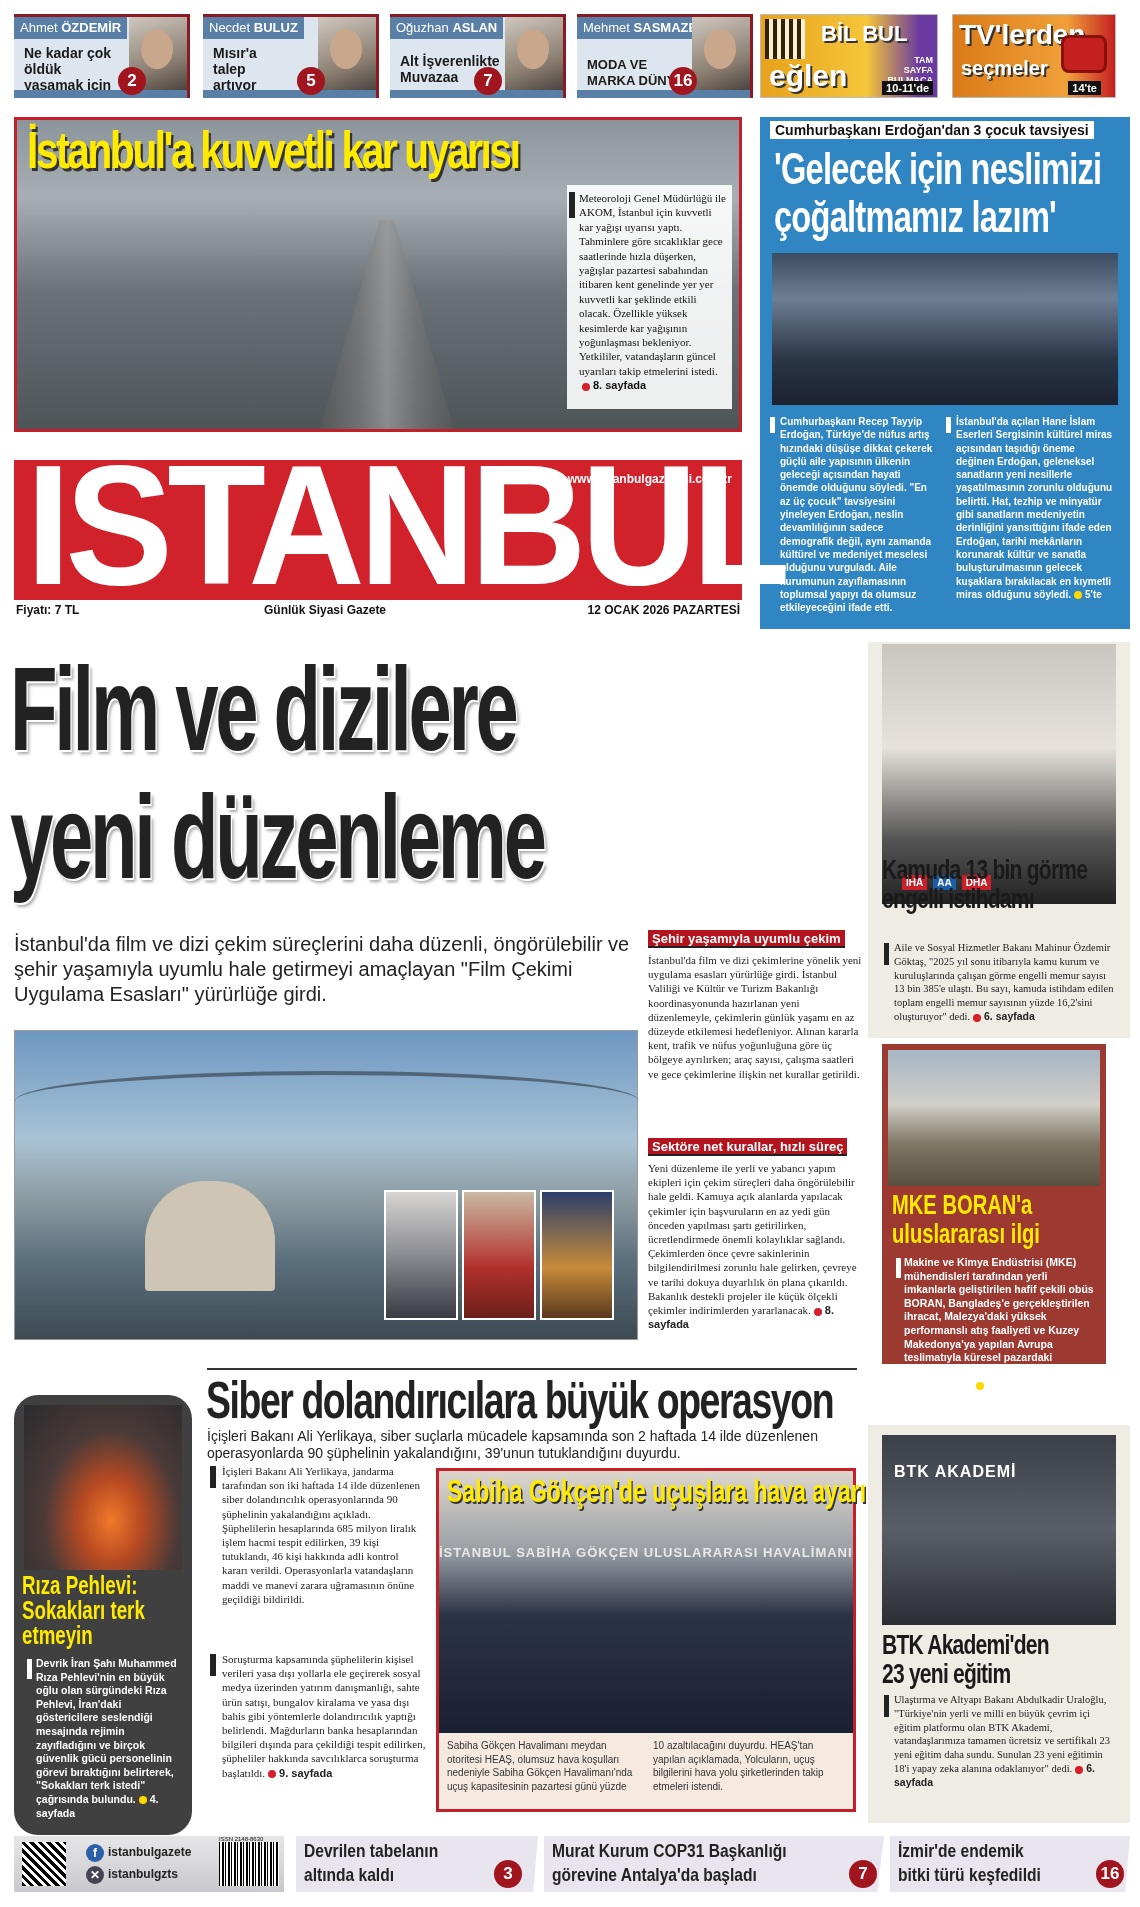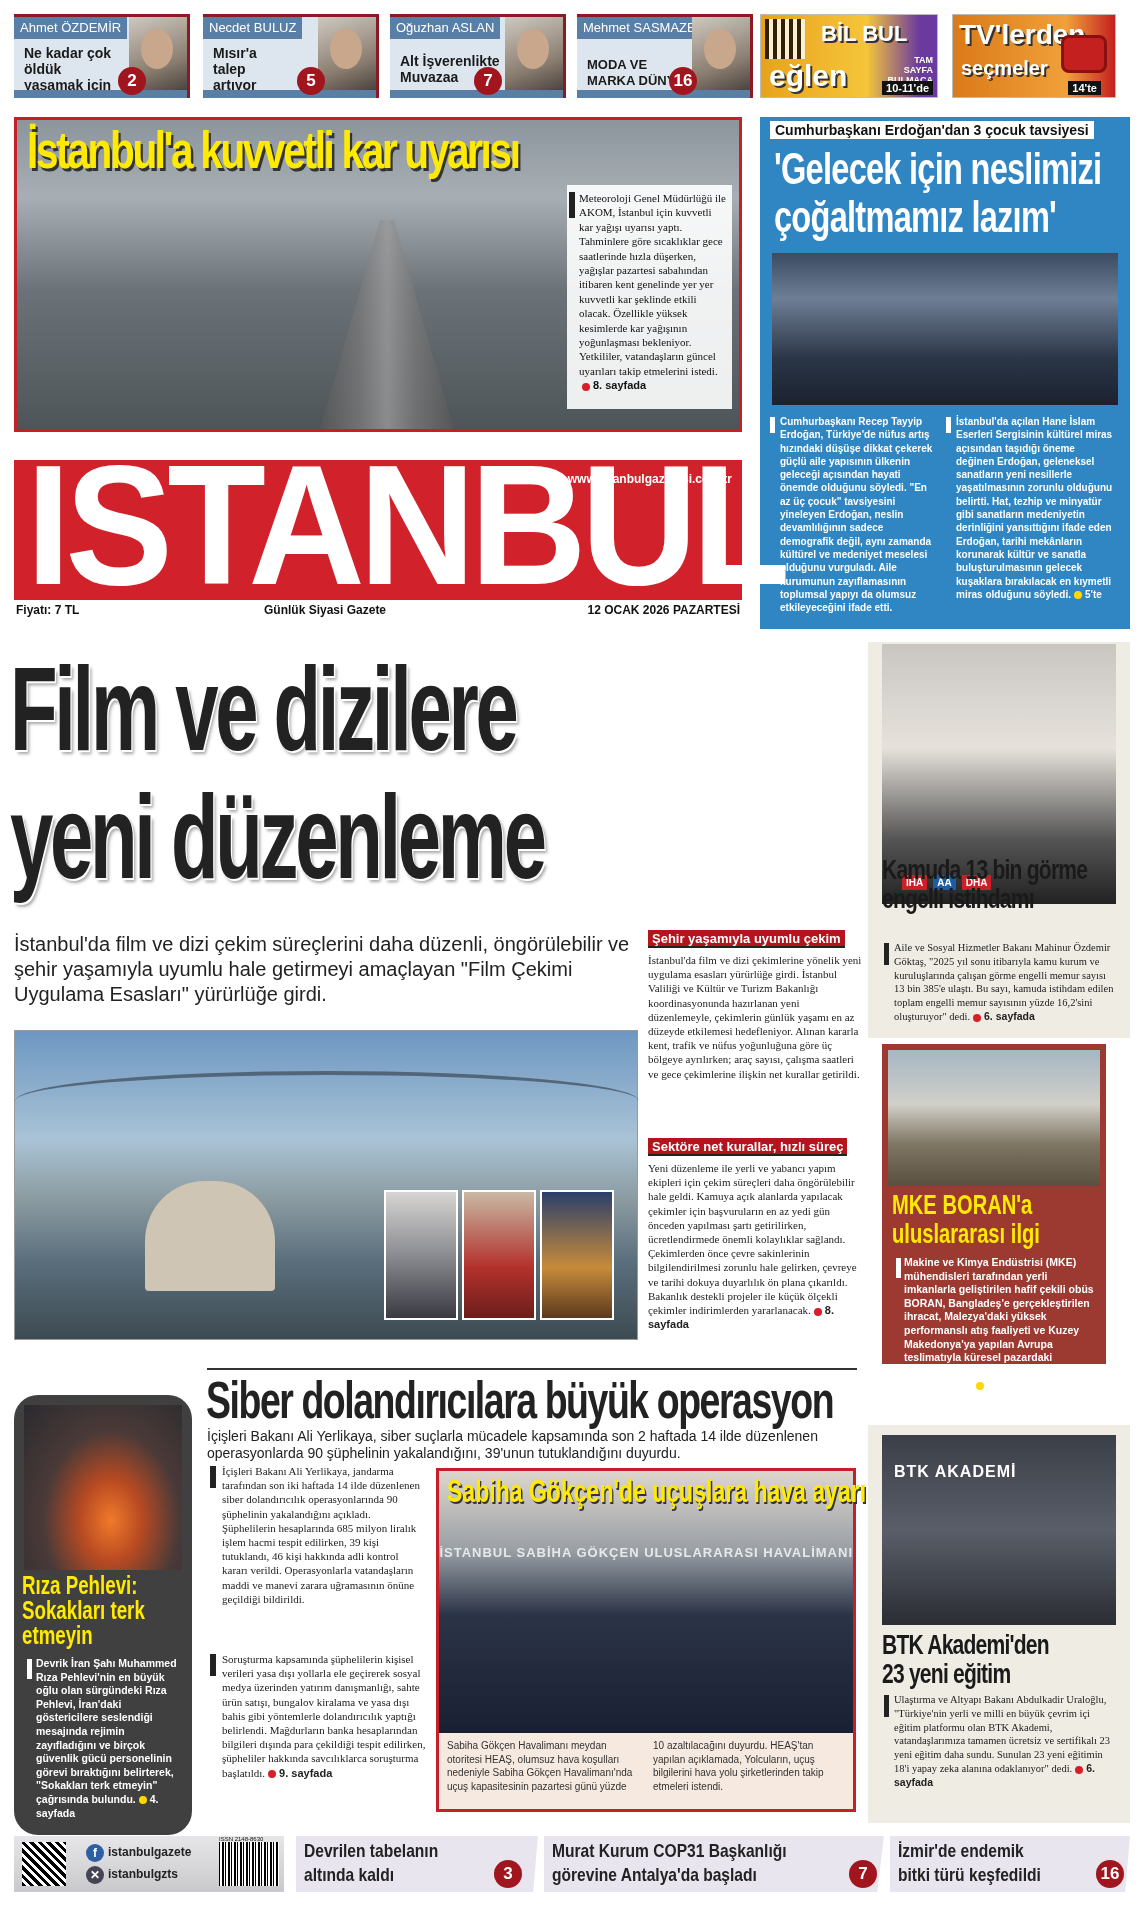--- a/index.html
+++ b/index.html
@@ -1,21 +1,21 @@
 <!DOCTYPE html>
 <html><head>
 <meta charset="utf-8">
 <style>
   * { box-sizing: border-box; margin: 0; padding: 0; }
   body { width: 1140px; height: 1907px; background: #fff; font-family: "Liberation Sans", sans-serif; position: relative; overflow: hidden; color: #111; }
 
   
   .col-box { position: absolute; top: 14px; height: 84px; background: #dde6ee; border-top: 3px solid #8b1a24; border-right: 3px solid #8b1a24; }
   .col-box .name { position: absolute; left: 0; top: 0; height: 22px; background: #5a7fa6; color: #fff; font-size: 13px; padding: 3px 6px; white-space: nowrap; }
-  .col-box .name b { font-weight: 400; margin-top: 20px; }
+  .col-box .name b { font-weight: 700; margin-top: 20px; }
   .col-box .title { position: absolute; left: 10px; top: 28px; font-size: 14px; font-weight: 700; line-height: 16px; color: #1a1a1a; }
   .col-box .photo { position: absolute; right: 0; top: 0; width: 58px; height: 81px; background: linear-gradient(160deg,#cfc8bf,#8a7d70 60%,#3a3532); }
   .col-box .photo::after { content:""; position:absolute; left:12px; top:12px; width:32px; height:40px; border-radius:50%; background:#c9a78c; }
   .col-box .bar { position: absolute; left: 0; bottom: 0; height: 8px; width: 100%; background: #5a7fa6; }
   .page-badge { position: absolute; width: 28px; height: 28px; border-radius: 50%; background: #a0151e; color: #fff; font-weight: 700; font-size: 17px; text-align: center; line-height: 28px; }
 
   .promo { position: absolute; top: 14px; height: 84px; border: 1px solid #bbb; overflow: hidden; }
   .promo-bilbul { left: 760px; width: 178px; background: linear-gradient(90deg,#e8a21c,#f5c53a 60%,#6a3aa0 90%); }
   .promo-tv { left: 952px; width: 164px; background: linear-gradient(90deg,#d97a18,#f0a03a 70%,#c42020); }
   .promo .qr { position:absolute; left:4px; top:4px; width:40px; height:40px; background: repeating-linear-gradient(90deg,#000 0 4px,#fff 4px 8px), #000; opacity:.8; }
@@ -78,21 +78,21 @@
 
   
   .siber-rule { position:absolute; left:207px; top:1368px; width:650px; height:2px; background:#333; }
   .siber-head { position:absolute; left:206px; top:1372px; font-size:52px; font-weight:900; color:#222; white-space:nowrap; transform: scaleX(0.72); transform-origin:left top; letter-spacing:-2px; line-height:56px; }
   .siber-lead { position:absolute; left:207px; top:1428px; width:650px; font-size:14px; line-height:17px; color:#222; }
   .siber-txt { position:absolute; left:222px; width:204px; font-size:11px; line-height:14.2px; font-family:"Liberation Serif",serif; color:#222; }
   .siber-txt::before { content:""; position:absolute; left:-12px; top:2px; width:6px; height:22px; background:#222; }
 
   .sabiha { position:absolute; left:436px; top:1468px; width:420px; height:344px; border:3px solid #c4202a; background:#f6e9df; }
   .sabiha .photo { position:absolute; left:0; top:0; width:414px; height:262px; background: linear-gradient(180deg,#ddd6cc 0%,#9aa0a6 30%,#2b3347 55%,#1a2034 100%); }
-  .sabiha .banner { position:absolute; left:0; top:74px; width:414px; height:22px; color:#e8e8e8; font-size:13px; font-weight:700; text-align:right; letter-spacing:1px; }
+  .sabiha .banner { position:absolute; left:0; top:74px; width:414px; height:22px; color:#e8e8e8; font-size:13px; font-weight:700; text-align:left; letter-spacing:1px; }
   .sabiha .head { position:absolute; left:8px; top:0; font-size:32px; color:#ffea00; font-weight:700; white-space:nowrap; transform: scaleX(0.72); transform-origin:left top; text-shadow: 2px 2px 0 #333; line-height:40px; }
   .sabiha .cap { position:absolute; top:268px; width:190px; font-size:10px; line-height:13.5px; color:#333; }
 
   .btk-photo { background: linear-gradient(180deg,#3b3f48 0%,#5a5e68 50%,#2a2d33 100%); }
   .btk-photo::after { content:"BTK AKADEMİ"; position:absolute; left:12px; top:28px; color:#fff; font-size:16px; font-weight:700; letter-spacing:1px; }
 
   
   .bottom { position:absolute; left:14px; top:1830px; width:1116px; height:66px; }
   .social { position:absolute; left:0; top:6px; width:270px; height:56px; background: linear-gradient(180deg,#e6e6e8,#c9c9cd); }
   .social .qr { position:absolute; left:8px; top:6px; width:44px; height:44px; background: repeating-linear-gradient(45deg,#000 0 3px,#fff 3px 6px); }
@@ -229,21 +229,21 @@
   <div class="txt" style="top:268px;"><span>Ulaştırma ve Altyapı Bakanı Abdulkadir Uraloğlu, "Türkiye'nin yerli ve milli en büyük çevrim içi eğitim platformu olan BTK Akademi, vatandaşlarımıza tamamen ücretsiz ve sertifikalı 23 yeni eğitim daha sundu. Sunulan 23 yeni eğitimin 18'i yapay zeka alanına odaklanıyor" dedi.</span><span class="red-dot"></span><span class="ref">6. sayfada</span></div>
 </div>
 
 <div class="peh">
   <div class="photo"></div>
   <div class="head">
       <div>Rıza Pehlevi:</div>
       <div>Sokakları terk</div>
       <div>etmeyin</div>
     </div>
-  <div class="txt"><span>Devrik İran Şahı Muhammed Rıza Pehlevi'nin en büyük oğlu olan sürgündeki Rıza Pehlevi, İran'daki göstericilere seslendiği mesajında rejimin zayıfladığını ve birçok güvenlik gücü personelinin görevi bıraktığını belirterek, "Sokakları terk etmeyin" çağrısında bulundu.</span><span class="yel-dot"></span><span>4. sayfada</span></div>
+  <div class="txt"><span>Devrik İran Şahı Muhammed Rıza Pehlevi'nin en büyük oğlu olan sürgündeki Rıza Pehlevi, İran'daki göstericilere seslendiği mesajında rejimin zayıfladığını ve birçok güvenlik gücü personelinin görevi bıraktığını belirterek, "Sokakları terk istedi" çağrısında bulundu.</span><span class="yel-dot"></span><span>4. sayfada</span></div>
 </div>
 
 <div class="siber-rule"></div>
 <div class="siber-head">Siber dolandırıcılara büyük operasyon</div>
 <div class="siber-lead">İçişleri Bakanı Ali Yerlikaya, siber suçlarla mücadele kapsamında son 2 haftada 14 ilde düzenlenen operasyonlarda 90 şüphelinin yakalandığını, 39'unun tutuklandığını duyurdu.</div>
 <div class="siber-txt" style="top:1464px;">İçişleri Bakanı Ali Yerlikaya, jandarma tarafından son iki haftada 14 ilde düzenlenen siber dolandırıcılık operasyonlarında 90 şüphelinin yakalandığını açıkladı. Şüphelilerin hesaplarında 685 milyon liralık işlem hacmi tespit edilirken, 39 kişi tutuklandı, 46 kişi hakkında adli kontrol kararı verildi. Operasyonlarla vatandaşların maddi ve manevi zarara uğramasının önüne geçildiği bildirildi.</div>
 <div class="siber-txt" style="top:1652px;"><span>Soruşturma kapsamında şüphelilerin kişisel verileri yasa dışı yollarla ele geçirerek sosyal medya üzerinden yatırım danışmanlığı, sahte ürün satışı, bungalov kiralama ve yasa dışı bahis gibi yöntemlerle dolandırıcılık yaptığı belirlendi. Mağdurların banka hesaplarından bilgileri dışında para çekildiği tespit edilirken, şüpheliler hakkında savcılıklarca soruşturma başlatıldı.</span><span class="red-dot"></span><span class="ref">9. sayfada</span></div>
 
 <div class="sabiha">
   <div class="photo"></div>

